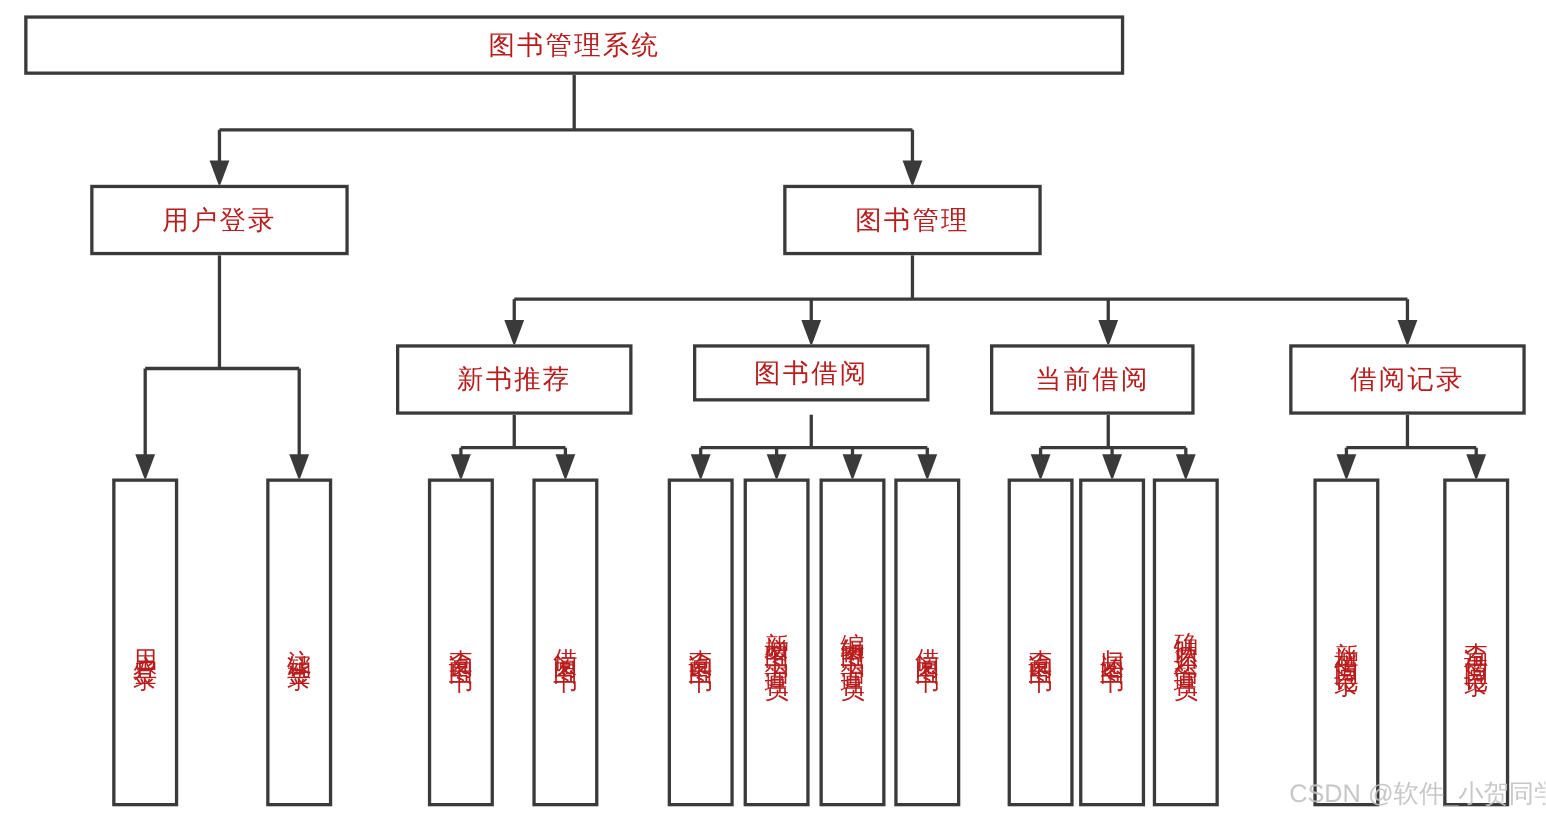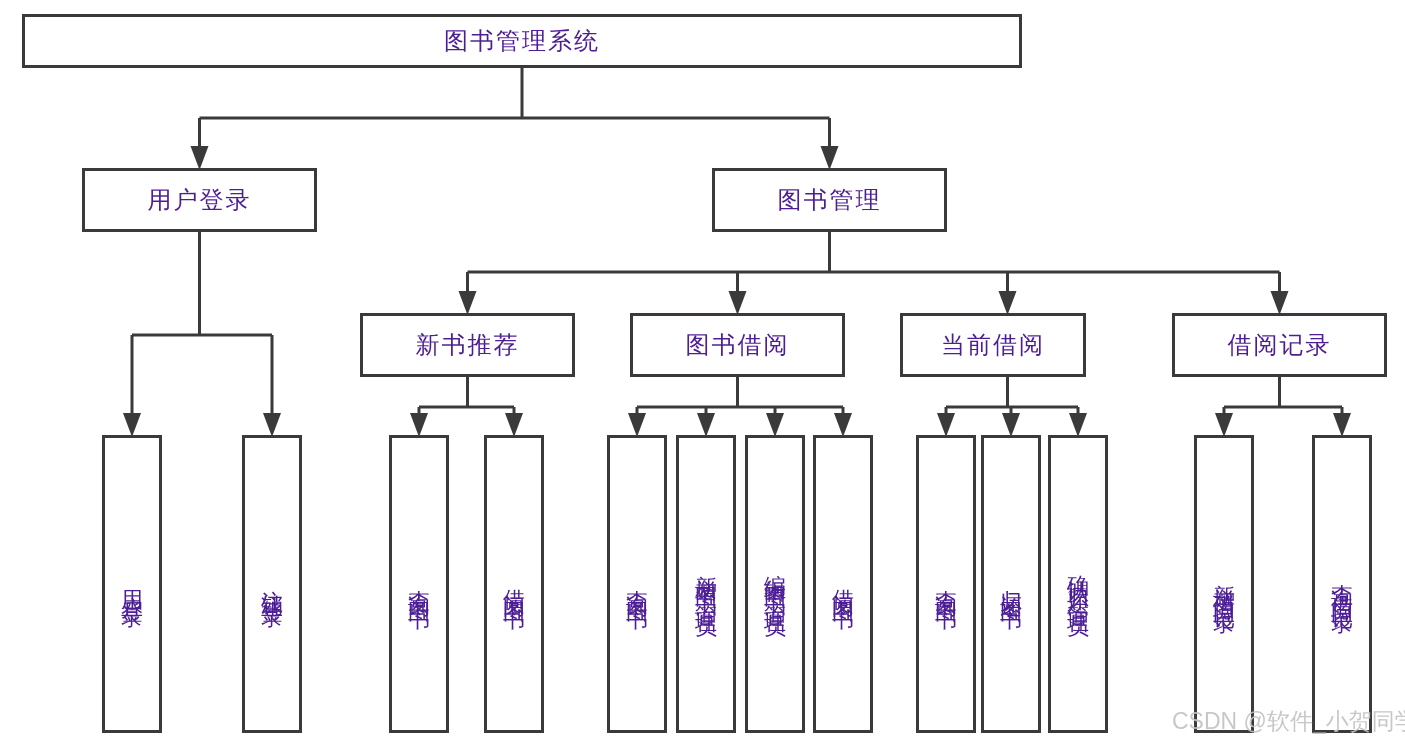--- a/index.html
+++ b/index.html
@@ -3,21 +3,21 @@
 <meta charset="utf-8">
 <style>
   html,body{margin:0;padding:0;background:#ffffff;}
   .canvas{
     position:relative;width:1405px;height:747px;background:#ffffff;overflow:hidden;
     font-family:"Liberation Sans", sans-serif;
   }
   svg.wires{position:absolute;left:0;top:0;z-index:1;}
   .node{
     position:absolute;box-sizing:border-box;background:#ffffff;
-    border:3px solid #3a3a3a;color:#4c1d95;
+    border:3px solid #3a3a3a;color:#b91c1c;
     display:flex;align-items:center;justify-content:center;
     z-index:2;
   }
   .h{font-size:24px;letter-spacing:2px;white-space:nowrap;}
   .v{
     writing-mode:vertical-rl;text-orientation:mixed;
     font-size:22px;letter-spacing:6px;line-height:1;
   }
   .watermark{
     position:absolute;left:1172px;top:706px;z-index:3;
@@ -94,21 +94,21 @@
       <polygon points="1333,413 1351,413 1342,437"></polygon>
     </g>
   </svg>
 
   <div class="node h" style="left:22px;top:14px;width:1000px;height:54px;">图书管理系统</div>
 
   <div class="node h" style="left:82px;top:168px;width:235px;height:64px;">用户登录</div>
   <div class="node h" style="left:712px;top:168px;width:235px;height:64px;">图书管理</div>
 
   <div class="node h" style="left:360px;top:313px;width:215px;height:64px;">新书推荐</div>
-  <div class="node h" style="left:630px;top:313px;width:215px;height:64px;">图书借阅</div>
+  <div class="node h" style="left:630px;top:313px;width:215px;height:52px;">图书借阅</div>
   <div class="node h" style="left:900px;top:313px;width:186px;height:64px;">当前借阅</div>
   <div class="node h" style="left:1172px;top:313px;width:215px;height:64px;">借阅记录</div>
 
   <div class="node v" style="left:102px;top:435px;width:60px;height:298px;">用户登录</div>
   <div class="node v" style="left:242px;top:435px;width:60px;height:298px;">注销登录</div>
 
   <div class="node v" style="left:389px;top:435px;width:60px;height:298px;">查询图书</div>
   <div class="node v" style="left:484px;top:435px;width:60px;height:298px;">借阅图书</div>
 
   <div class="node v" style="left:607px;top:435px;width:60px;height:298px;">查询图书</div>

